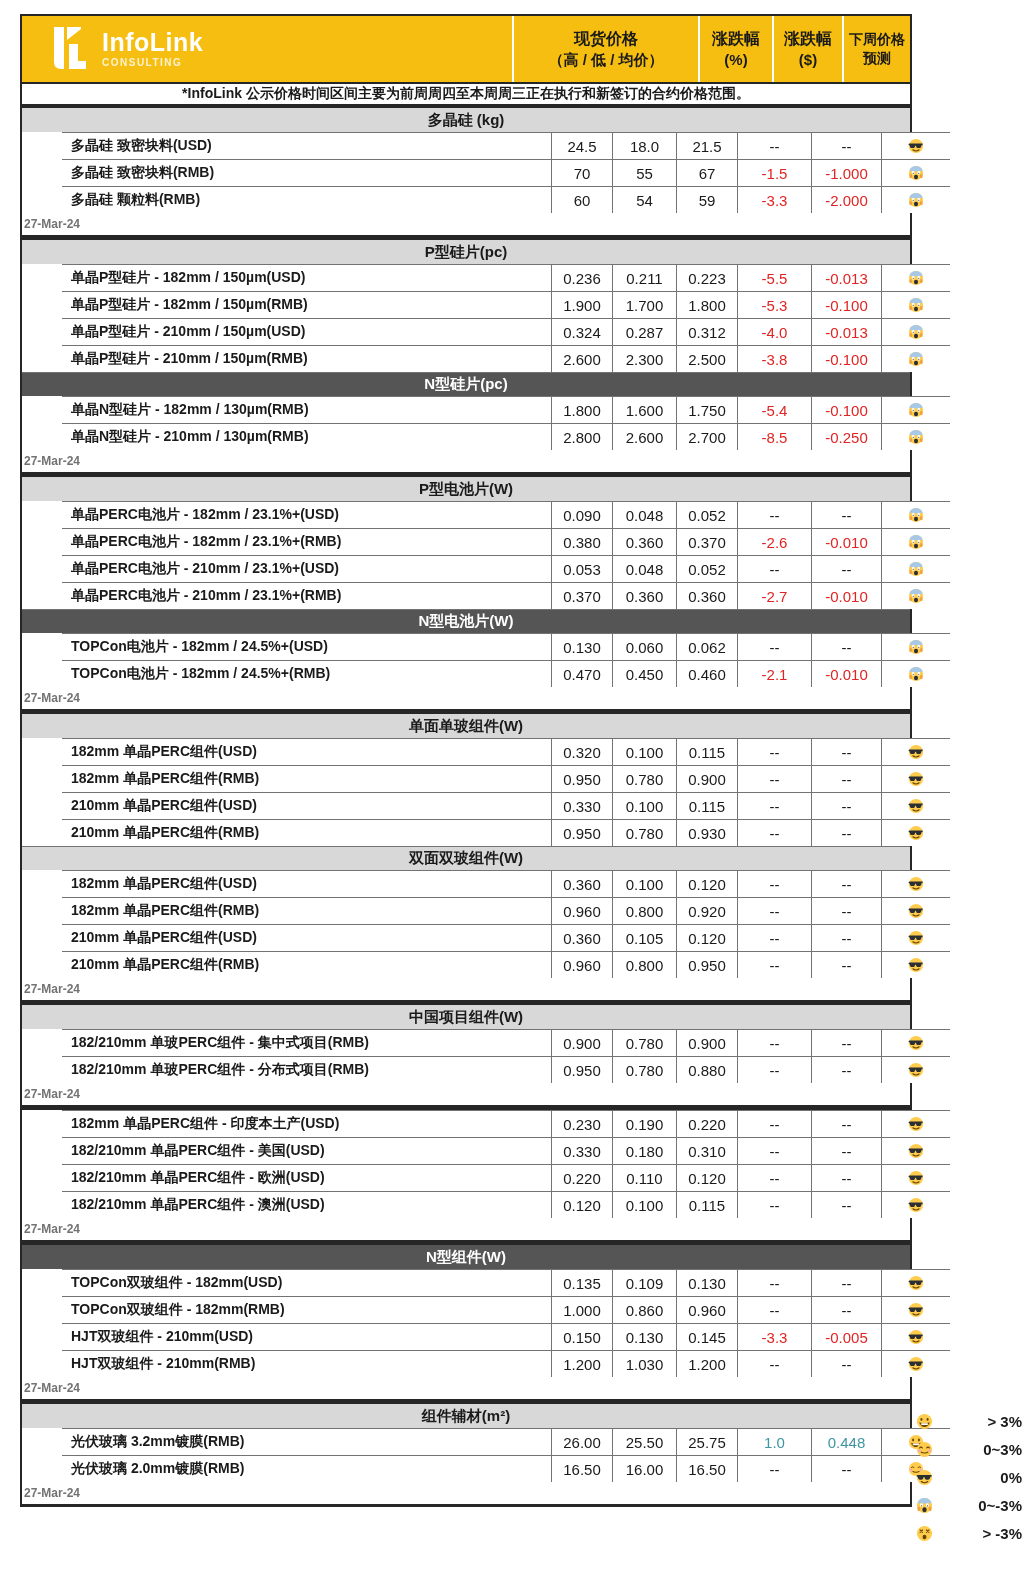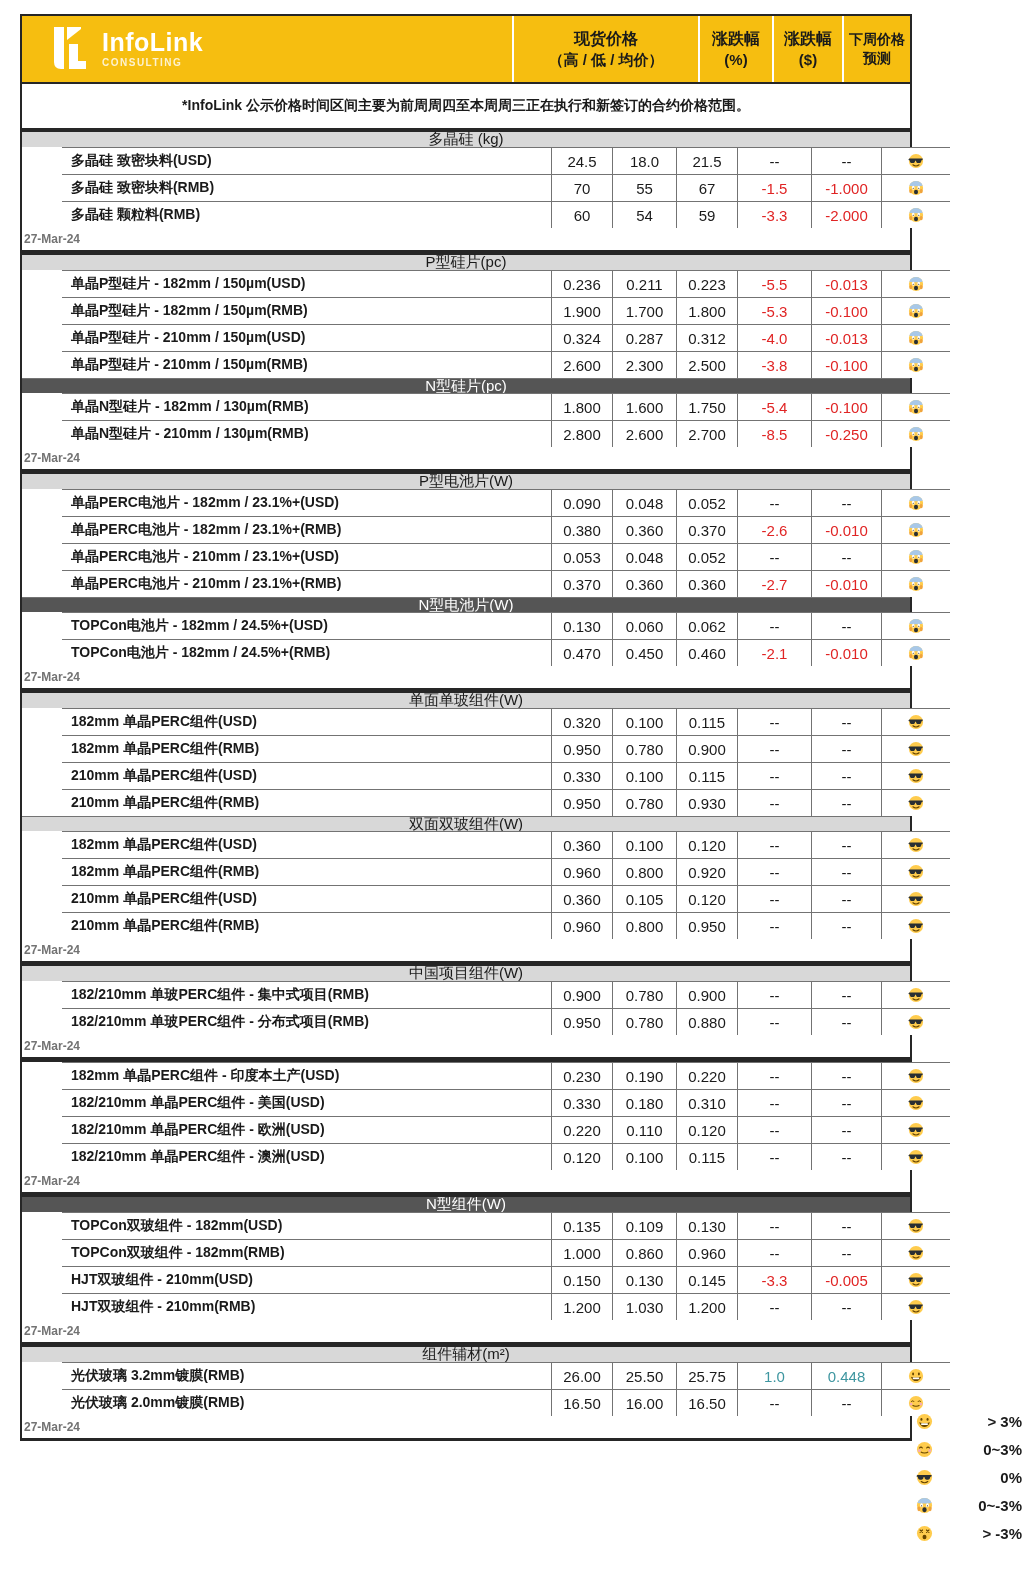--- a/index.html
+++ b/index.html
@@ -12,26 +12,26 @@
   .toptable{width:892px;border:2px solid #262626;background:#fff;}
   .yhead{height:68px;background:#F6BE10;display:grid;grid-template-columns:490px 186px 74px 70px 68px;border-bottom:2px solid #262626;}
   .yhead>div{display:flex;flex-direction:column;align-items:center;justify-content:center;line-height:1.35;}
   .yhead>div+div{border-left:2px solid #fff;}
   .logocell{flex-direction:row !important;justify-content:flex-start !important;padding-left:26px;gap:10px;}
   .brand{color:#fff;font-size:25px;font-weight:700;letter-spacing:.5px;line-height:1;}
   .brandsub{color:rgba(255,255,255,.8);font-size:10px;font-weight:700;letter-spacing:1.5px;margin-top:3px;line-height:1;}
   .h-main{font-size:16px;font-weight:700;}
   .h-sub{font-size:15px;font-weight:700;}
   .h-small{font-size:14px;font-weight:700;}
-  .note{height:44px;display:flex;align-items:center;justify-content:center;font-size:14px;font-weight:700;background:#fff;}
+  .note{height:20px;display:flex;align-items:center;justify-content:center;font-size:14px;font-weight:700;background:#fff;}
 
   
   .blockwrap{width:892px;border:2px solid #262626;border-bottom-width:3px;background:#fff;}
-  .sechead{height:15px;background:#D8D8D8;display:flex;align-items:center;justify-content:center;
-           font-weight:400;font-size:15px;border-top:1px solid #737373;}
+  .sechead{height:24px;background:#D8D8D8;display:flex;align-items:center;justify-content:center;
+           font-weight:700;font-size:15px;border-top:1px solid #737373;}
   .blockwrap .ptable:first-child .sechead:first-child{border-top:none;}
   .sechead.dark{background:#555555;color:#fff;}
   .prow{display:grid;grid-template-columns:490px 61px 64px 61px 74px 70px 68px;height:27px;margin-left:40px;}
   .cell{height:27px;border-top:1px solid #737373;border-right:1px solid #737373;
         display:flex;align-items:center;justify-content:center;font-size:15px;font-weight:500;background:#fff;}
   .prow .cell:last-child{border-right:none;}
   .cell.lbl{justify-content:flex-start;padding-left:9px;font-weight:700;font-size:14px;white-space:nowrap;}
   .cell.neg{color:#E02424;}
   .cell.pos{color:#3E96A0;}
   .cell.emoji svg{display:block;}

